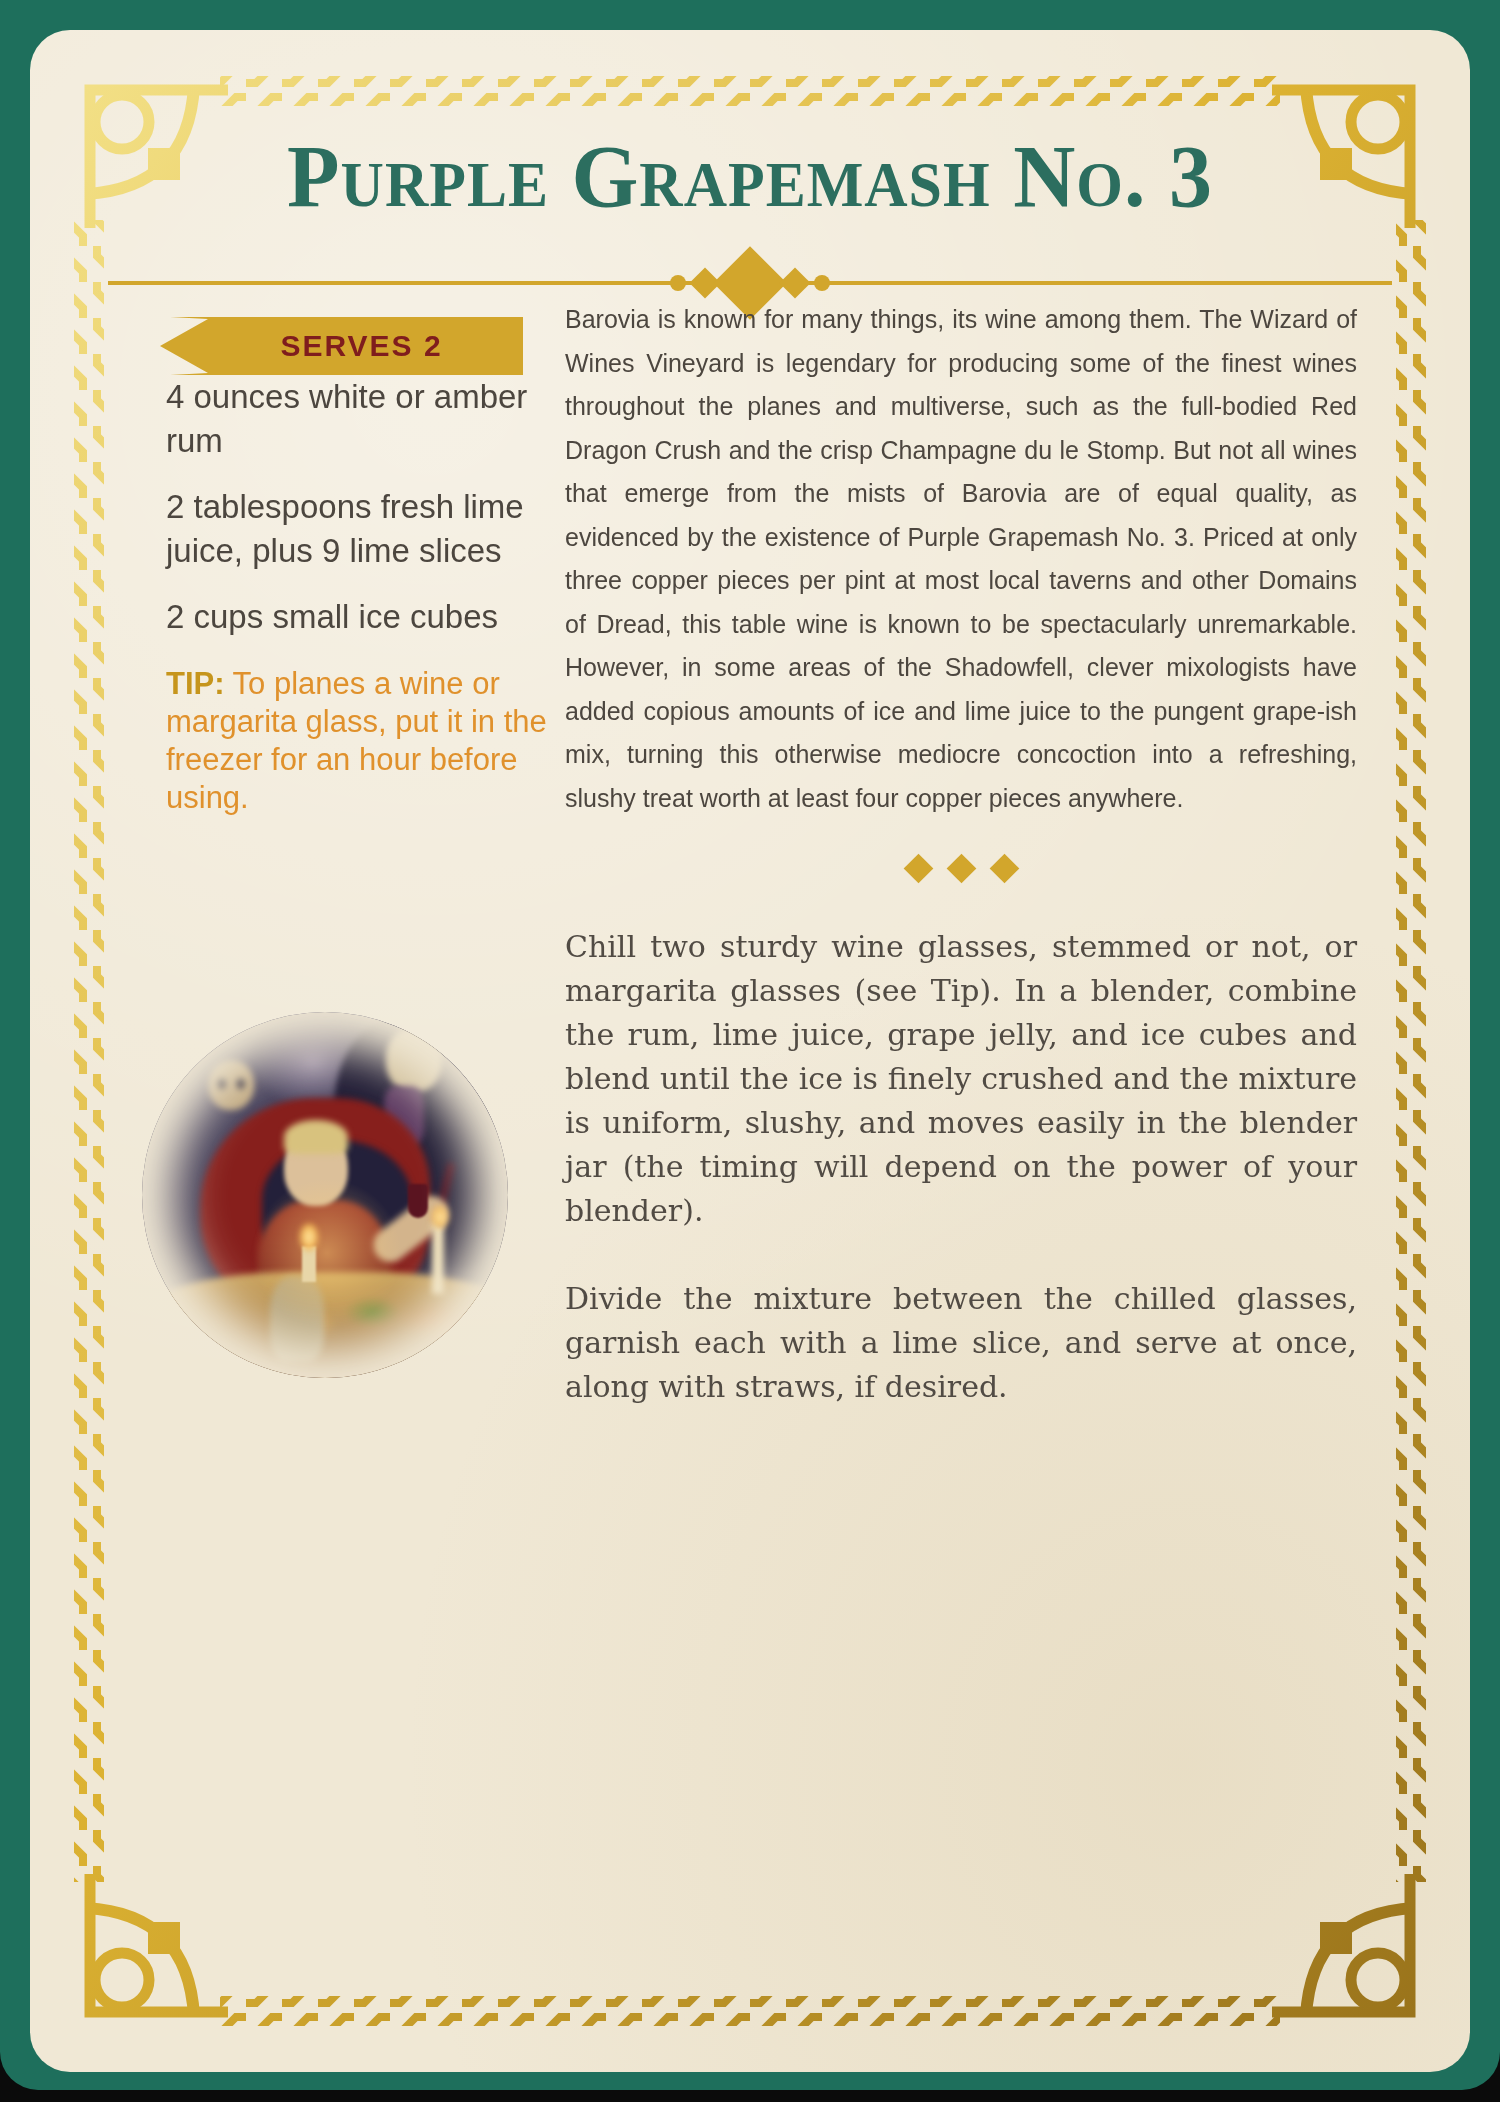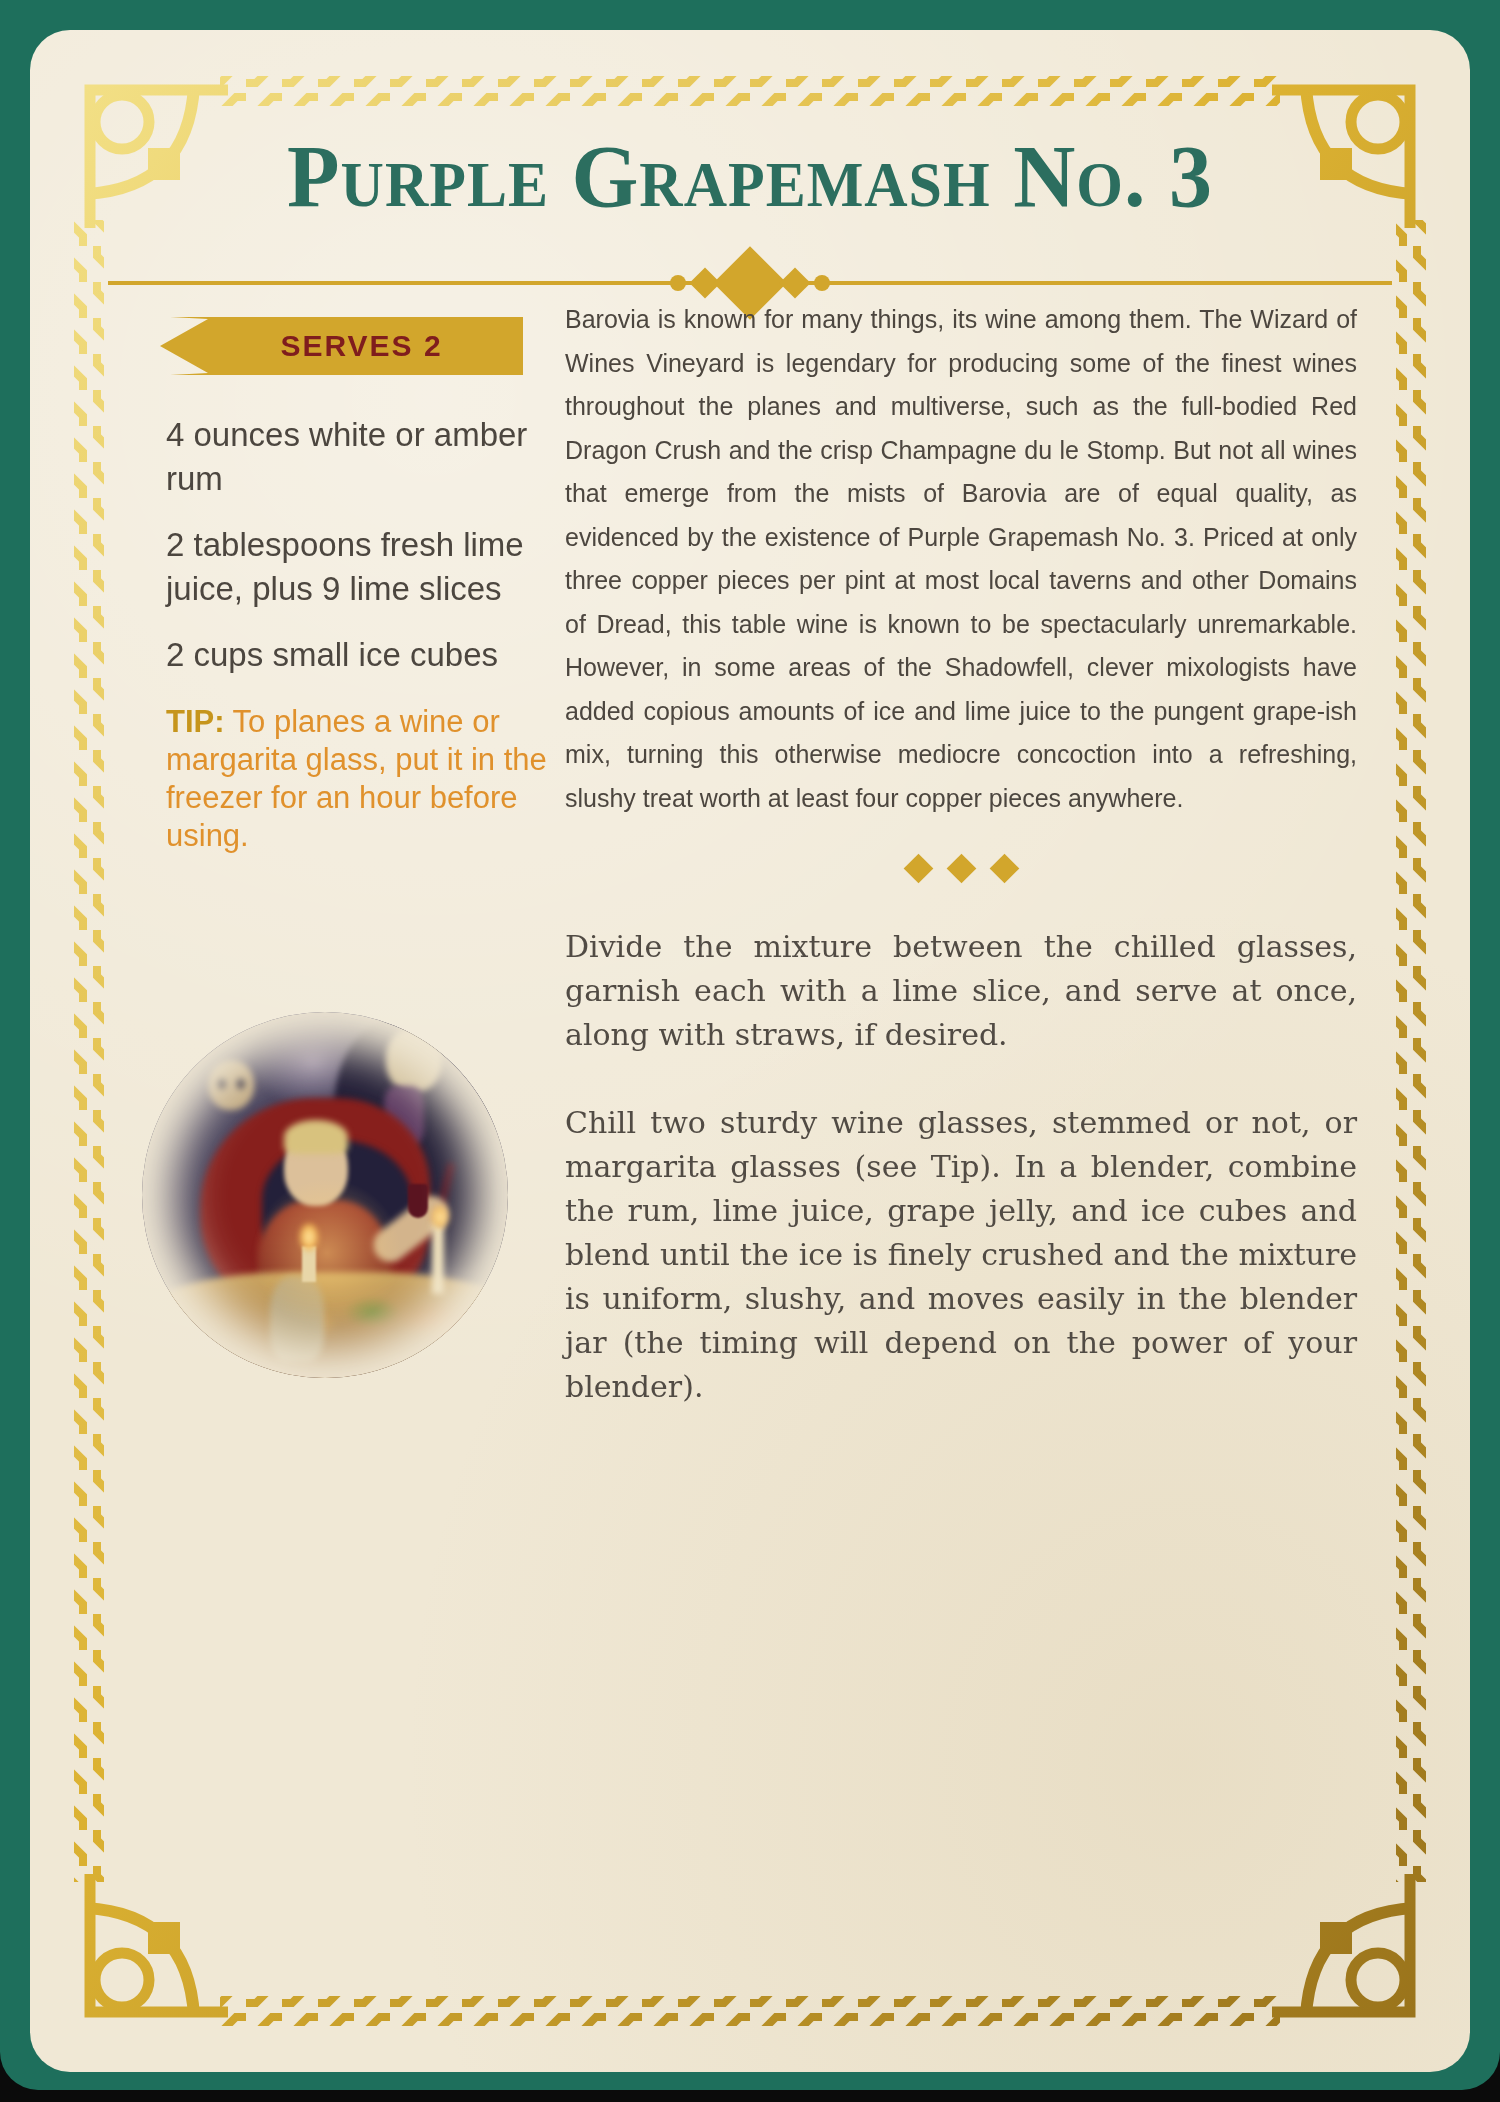--- a/index.html
+++ b/index.html
@@ -40,21 +40,21 @@
   
   .left-col{position:absolute;left:130px;top:287px;width:392px;}
   .serves-badge{
     width:363px;height:58px;
     background:#d2a62c;
     clip-path:polygon(0 50%, 48px 2px, 10px 0, 100% 0, 100% 100%, 10px 100%, 48px 56px);
     display:flex;align-items:center;justify-content:center;
     padding-left:40px;box-sizing:border-box;
     color:#7f1d1d;font-weight:bold;font-size:30px;letter-spacing:2px;
   }
-  .ingredients{margin-top:38px;}
+  .ingredients{}
   .ingredients p{
     margin:0 0 22px 6px;width:374px;
     font-size:33px;line-height:44px;color:#4c463f;
   }
   .tip{
     margin:26px 0 0 6px;width:392px;
     font-size:31px;line-height:38px;color:#e0912c;
   }
   .tip b{color:#c6951c;font-weight:bold;}
 
@@ -204,18 +204,18 @@
       <div class="ill ill-flame2"></div>
     </div>
 
     <div class="right-col">
       <p class="flavor">Barovia is known for many things, its wine among them. The Wizard of Wines Vineyard is legendary for producing some of the finest wines throughout the planes and multiverse, such as the full-bodied Red Dragon Crush and the crisp Champagne du le Stomp. But not all wines that emerge from the mists of Barovia are of equal quality, as evidenced by the existence of Purple Grapemash No. 3. Priced at only three copper pieces per pint at most local taverns and other Domains of Dread, this table wine is known to be spectacularly unremarkable. However, in some areas of the Shadowfell, clever mixologists have added copious amounts of ice and lime juice to the pungent grape-ish mix, turning this otherwise mediocre concoction into a refreshing, slushy treat worth at least four copper pieces anywhere.</p>
       <div class="diamond-row">
         <span class="dd"></span>
         <span class="dd"></span>
         <span class="dd"></span>
       </div>
+      <p class="instr">Chill two sturdy wine glasses, stemmed or not, or margarita glasses (see Tip). In a blender, combine the rum, lime juice, grape jelly, and ice cubes and blend until the ice is finely crushed and the mixture is uniform, slushy, and moves easily in the blender jar (the timing will depend on the power of your blender).</p>
       <p class="instr">Divide the mixture between the chilled glasses, garnish each with a lime slice, and serve at once, along with straws, if desired.</p>
-      <p class="instr">Chill two sturdy wine glasses, stemmed or not, or margarita glasses (see Tip). In a blender, combine the rum, lime juice, grape jelly, and ice cubes and blend until the ice is finely crushed and the mixture is uniform, slushy, and moves easily in the blender jar (the timing will depend on the power of your blender).</p>
     </div>
 
   </div>
 </div>
 
 </body></html>

